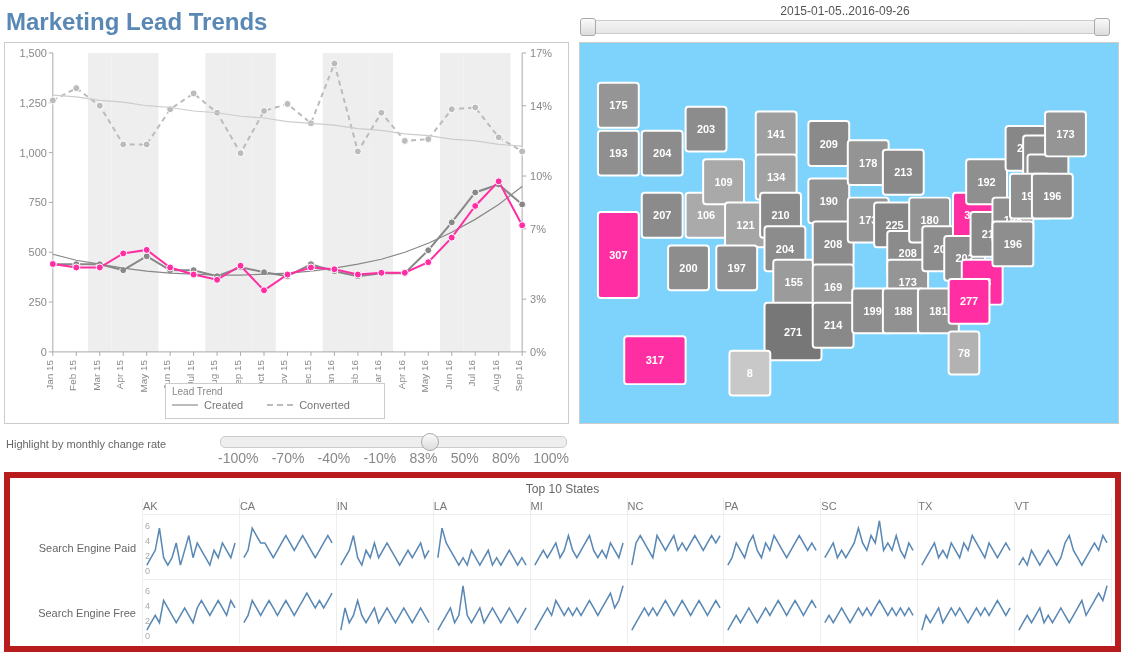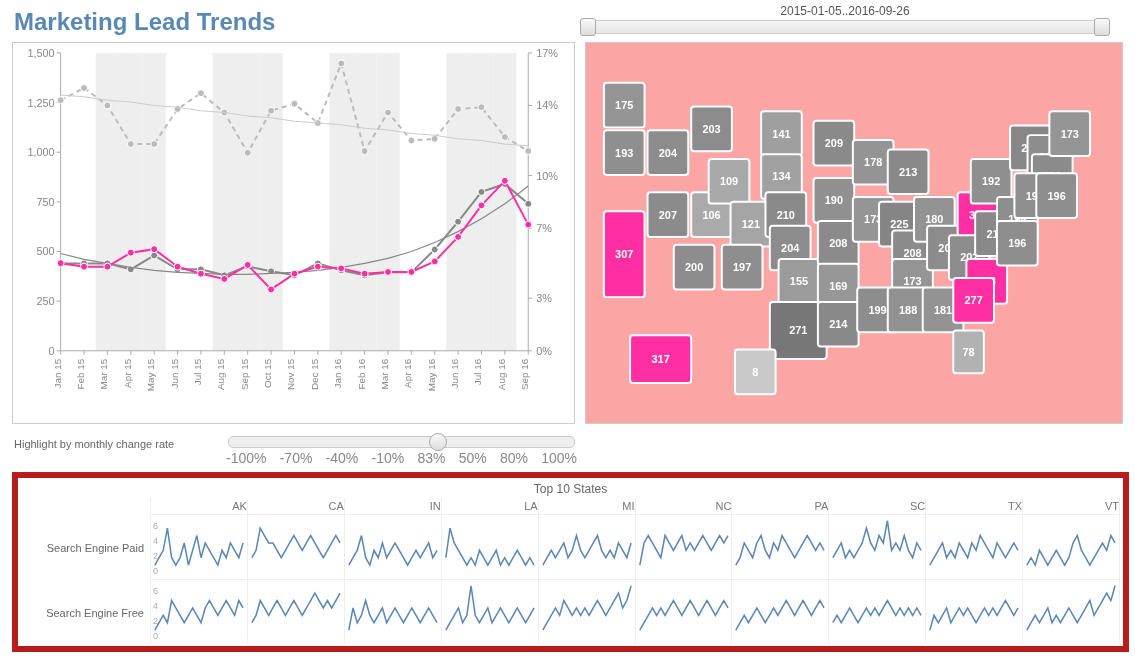--- a/index.html
+++ b/index.html
@@ -1,21 +1,21 @@
 <!DOCTYPE html>
 <html><head>
 <meta charset="utf-8">
 <style>
   html,body{margin:0;padding:0;font-family:Arial,Helvetica,sans-serif;color:#555;background:#fff}
-  .page{width:1135px;height:664px;position:relative;box-sizing:border-box;padding:6px 12px}
+  .page{width:1135px;height:664px;position:relative;box-sizing:border-box;padding:6px 4px}
   .title{font-size:24px;font-weight:bold;color:#5a88b5;margin:2px 0 6px 2px}
   .row{display:flex;gap:10px}
   .panel{border:1px solid #ccc;box-sizing:border-box}
   .leftpanel{width:565px;height:382px;position:relative}
-  .rightpanel{width:540px;height:382px;position:relative;display:flex;align-items:center;justify-content:center;background:#fca5a5}
+  .rightpanel{width:540px;height:382px;position:relative;display:flex;align-items:center;justify-content:center;background:#7dd3fc}
   .daterange{position:absolute;top:4px;right:20px;width:540px;text-align:center}
   .daterange-label{font-size:12px;color:#555;margin-bottom:2px}
   .slider-track{position:relative;height:12px;border-radius:6px;background:linear-gradient(#f4f4f4,#e6e6e6);border:1px solid #ccc;margin:0 6px}
   .slider-handle{position:absolute;top:-3px;width:14px;height:16px;border-radius:3px;background:linear-gradient(#fafafa,#dcdcdc);border:1px solid #aaa}
   
   .legend{position:absolute;bottom:4px;left:160px;width:220px;height:36px;border:1px solid #ccc;background:#fff;font-size:11px;color:#777;padding:2px 6px;box-sizing:border-box}
   .legend-title{font-size:10px;color:#888}
   .legend-row{display:flex;align-items:center;gap:6px;margin-top:2px}
   .legend-swatch{width:26px;height:0;border-top:2px solid #bbb}
   .legend-swatch.dash{border-top:2px dashed #bbb}
@@ -23,21 +23,21 @@
   .highlight-row{display:flex;align-items:flex-start;margin:8px 16px 6px 2px;font-size:11px;color:#666;width:565px}
   .highlight-row .label{width:210px;padding-top:6px}
   .highlight-row .slider-wrap{flex:1}
   .highlight-slider{position:relative;height:10px;border-radius:5px;background:#eee;border:1px solid #ccc;margin:4px 4px 2px 4px}
   .highlight-handle{position:absolute;top:-4px;width:16px;height:16px;border-radius:50%;background:linear-gradient(#fafafa,#dcdcdc);border:1px solid #aaa}
   .tick-labels{display:flex;justify-content:space-between;font-size:14px;color:#888;padding:0 2px}
   
   .bottom{border:6px solid #b91c1c;width:1117px;margin-top:2px;padding:4px 3px 2px 3px;box-sizing:border-box}
   .bottom-title{text-align:center;font-size:12px;color:#666;margin-bottom:2px}
   .grid{display:grid;grid-template-columns:130px repeat(10, 1fr)}
-  .colhdr{text-align:right;font-size:11px;color:#777;border-right:1px solid #eee;padding:2px 0}
+  .colhdr{text-align:left;font-size:11px;color:#777;border-right:1px solid #eee;padding:2px 0}
   .rowlbl{font-size:11px;color:#666;text-align:right;padding:28px 6px 0 0;border-right:1px solid #eee}
   .spark{height:64px;border-right:1px solid #eee;border-top:1px solid #eee;position:relative}
   .spark svg{position:absolute;inset:0}
   .spark .ytick{position:absolute;left:2px;font-size:9px;color:#aaa}
   
   .mainchart{position:absolute;inset:0}
   text{font-family:Arial,Helvetica,sans-serif}
   .map-label{fill:#fff;font-size:11px;font-weight:bold}
 </style>
 </head>
@@ -204,20 +204,30 @@
           <circle cx="354.15000000000003" cy="108.82352941176468" r="3.5" fill="#bbb" stroke="#fff" stroke-width="1"></circle>
           <circle cx="377.7" cy="70.00000000000003" r="3.5" fill="#bbb" stroke="#fff" stroke-width="1"></circle>
           <circle cx="401.25" cy="98.23529411764704" r="3.5" fill="#bbb" stroke="#fff" stroke-width="1"></circle>
           <circle cx="424.8" cy="96.47058823529412" r="3.5" fill="#bbb" stroke="#fff" stroke-width="1"></circle>
           <circle cx="448.34999999999997" cy="66.47058823529412" r="3.5" fill="#bbb" stroke="#fff" stroke-width="1"></circle>
           <circle cx="471.90000000000003" cy="64.70588235294119" r="3.5" fill="#bbb" stroke="#fff" stroke-width="1"></circle>
           <circle cx="495.45" cy="94.70588235294117" r="3.5" fill="#bbb" stroke="#fff" stroke-width="1"></circle>
           <circle cx="519" cy="108.82352941176468" r="3.5" fill="#bbb" stroke="#fff" stroke-width="1"></circle>
           <path d="M48,52.3529411764706 L71.55,54.117647058823536 L95.1,57.647058823529406 L118.64999999999999,59.411764705882376 L142.2,62.941176470588246 L165.75,64.70588235294119 L189.29999999999998,68.23529411764709 L212.85,70.00000000000003 L236.4,73.52941176470588 L259.95000000000005,75.29411764705883 L283.5,78.82352941176472 L307.05,80.58823529411767 L330.59999999999997,82.3529411764706 L354.15000000000003,85.88235294117646 L377.7,87.6470588235294 L401.25,91.17647058823528 L424.8,92.9411764705882 L448.34999999999997,96.47058823529412 L471.90000000000003,98.23529411764704 L495.45,101.76470588235291 L519,103.52941176470588" fill="none" stroke="#ccc" stroke-width="1.2" stroke-dasharray=""></path>
         </svg>
+      <div class="legend">
+        <div class="legend-title">Lead Trend</div>
+        <div class="legend-row">
+          <span class="legend-swatch"></span>
+          <span>Created</span>
+          <span style="width:12px"></span>
+          <span class="legend-swatch dash"></span>
+          <span>Converted</span>
+        </div>
+      </div>
     </div>
 
     <div class="panel rightpanel">
       <svg id="usmap" viewBox="0 0 540 382">
           <rect x="18" y="40" width="41" height="45" fill="rgb(149,149,149)" stroke="#fff" stroke-width="2" rx="3"></rect>
           <text x="38.5" y="66.5" text-anchor="middle" class="map-label">175</text>
           <rect x="18" y="88" width="41" height="45" fill="rgb(143,143,143)" stroke="#fff" stroke-width="2" rx="3"></rect>
           <text x="38.5" y="114.5" text-anchor="middle" class="map-label">193</text>
           <rect x="18" y="169.60000000000002" width="41" height="86.4" fill="#ff2fa3" stroke="#fff" stroke-width="2" rx="3"></rect>
           <text x="38.5" y="216.8" text-anchor="middle" class="map-label">307</text>

